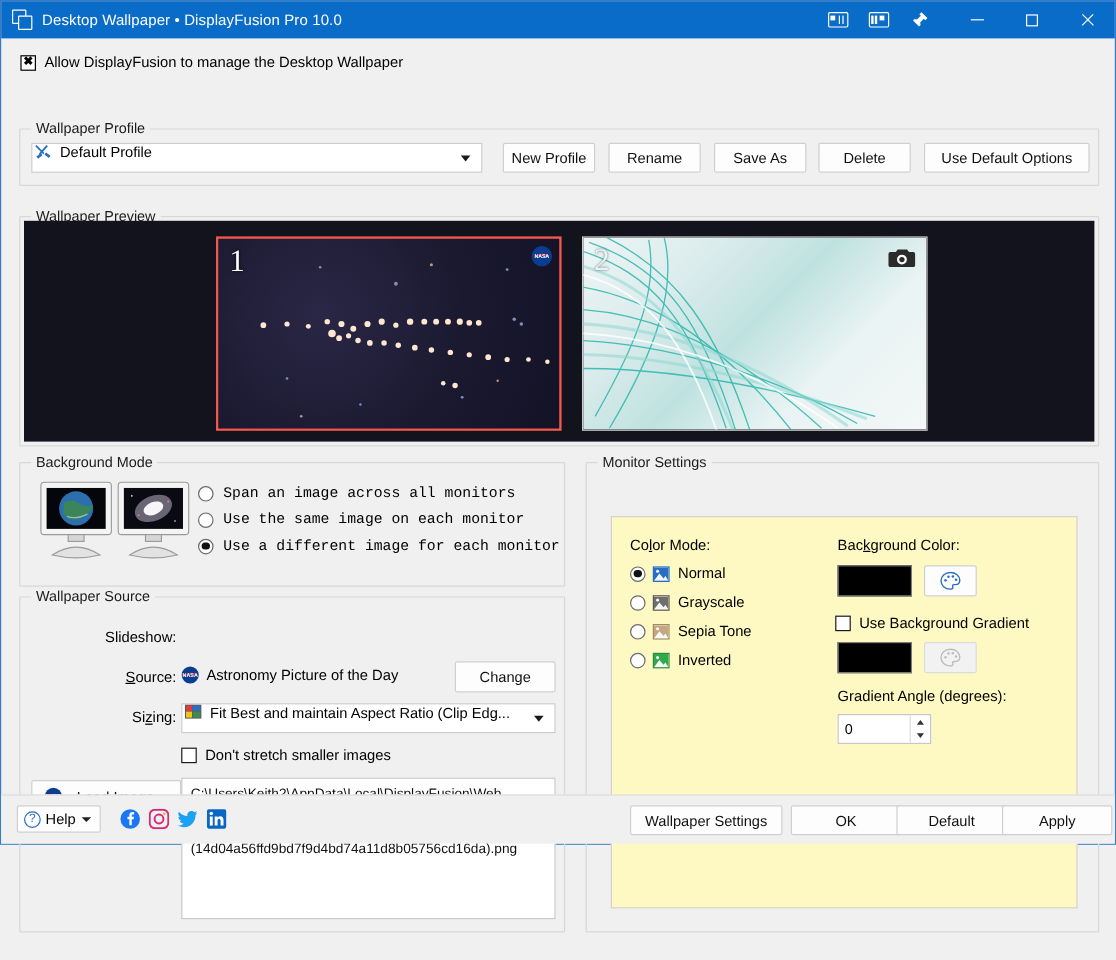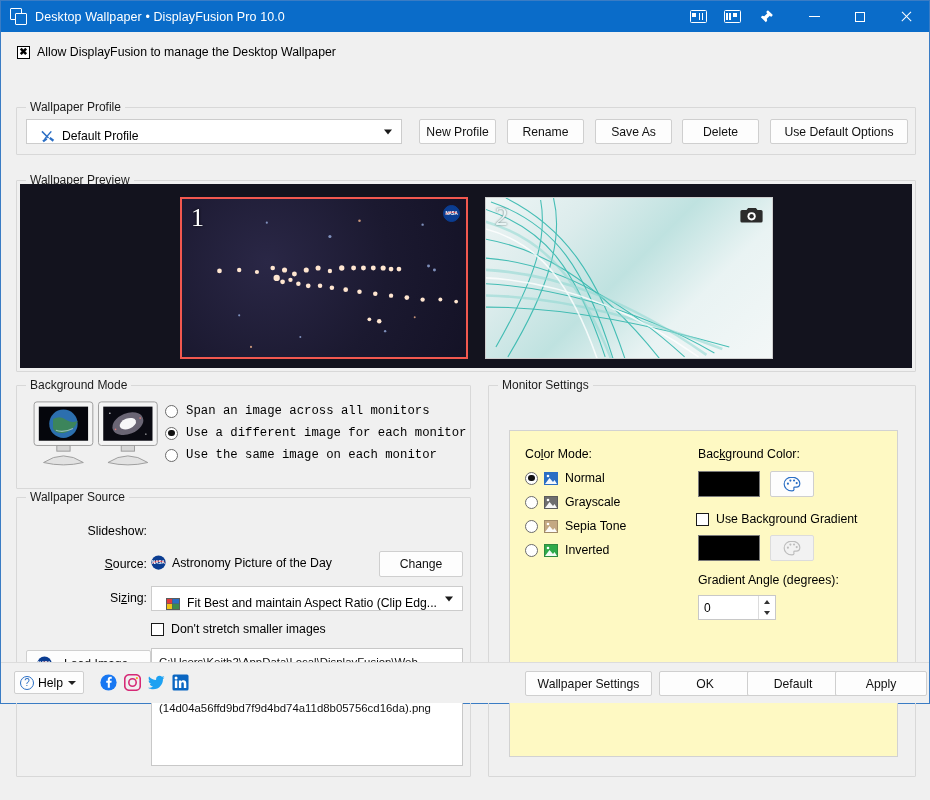--- a/index.html
+++ b/index.html
@@ -77,21 +77,21 @@
   .group { position:absolute; border:1px solid #d8d8d8; border-radius:1px; }
   .group > .gtitle {
     position:absolute; top:-8px; left:9px; background:#f0f0f0; padding:0 4px;
     font-size:12px; color:#1b1b1b; white-space:nowrap;
   }
 
   
   #grp-profile { left:15px; top:75px; width:900px; height:48px; }
   .combo {
     position:absolute; background:#fff; border:1px solid #ccc;
-    display:flex; align-items:flex-end; font-size:12.2px; padding-left:14px;
+    display:flex; align-items:flex-start; font-size:12.2px; padding-left:2px;
   }
   .combo .arrow {
     position:absolute; right:9px; top:50%; transform:translateY(-50%);
     width:0; height:0; border-left:4.5px solid transparent; border-right:4.5px solid transparent;
     border-top:5px solid #1a1a1a;
   }
   .btn {
     background:#fdfdfd; border:1px solid #cfcfcf; border-radius:2px;
     font-family:"Liberation Sans", sans-serif; font-size:12.2px; color:#111;
     display:flex; align-items:center; justify-content:center; cursor:default;
@@ -433,26 +433,26 @@
           </g>
         </svg>
       </div>
 
       <div style="position:absolute; left:148px; top:18px;font-family:Liberation Mono, monospace;">
         <div class="radio-row">
           <span class="radio"></span>
           <span class="rlbl">Span an image across all monitors</span>
         </div>
         <div class="radio-row">
+          <span class="radio"></span>
+          <span class="rlbl">Use the same image on each monitor</span>
+        </div>
+        <div class="radio-row">
           <span class="radio on"></span>
           <span class="rlbl">Use a different image for each monitor</span>
-        </div>
-        <div class="radio-row">
-          <span class="radio"></span>
-          <span class="rlbl">Use the same image on each monitor</span>
         </div>
       </div>
     </div>
 
     <div class="group" id="grp-source">
       <div class="gtitle">Wallpaper Source</div>
 
       <div style="position:absolute; left:0; top:26px; width:130px;" class="frm-label">Slideshow:</div>
 
       <div style="position:absolute; left:0; top:59px; width:130px;" class="frm-label"><span class="underline-u">S</span><span>ource:</span></div>

